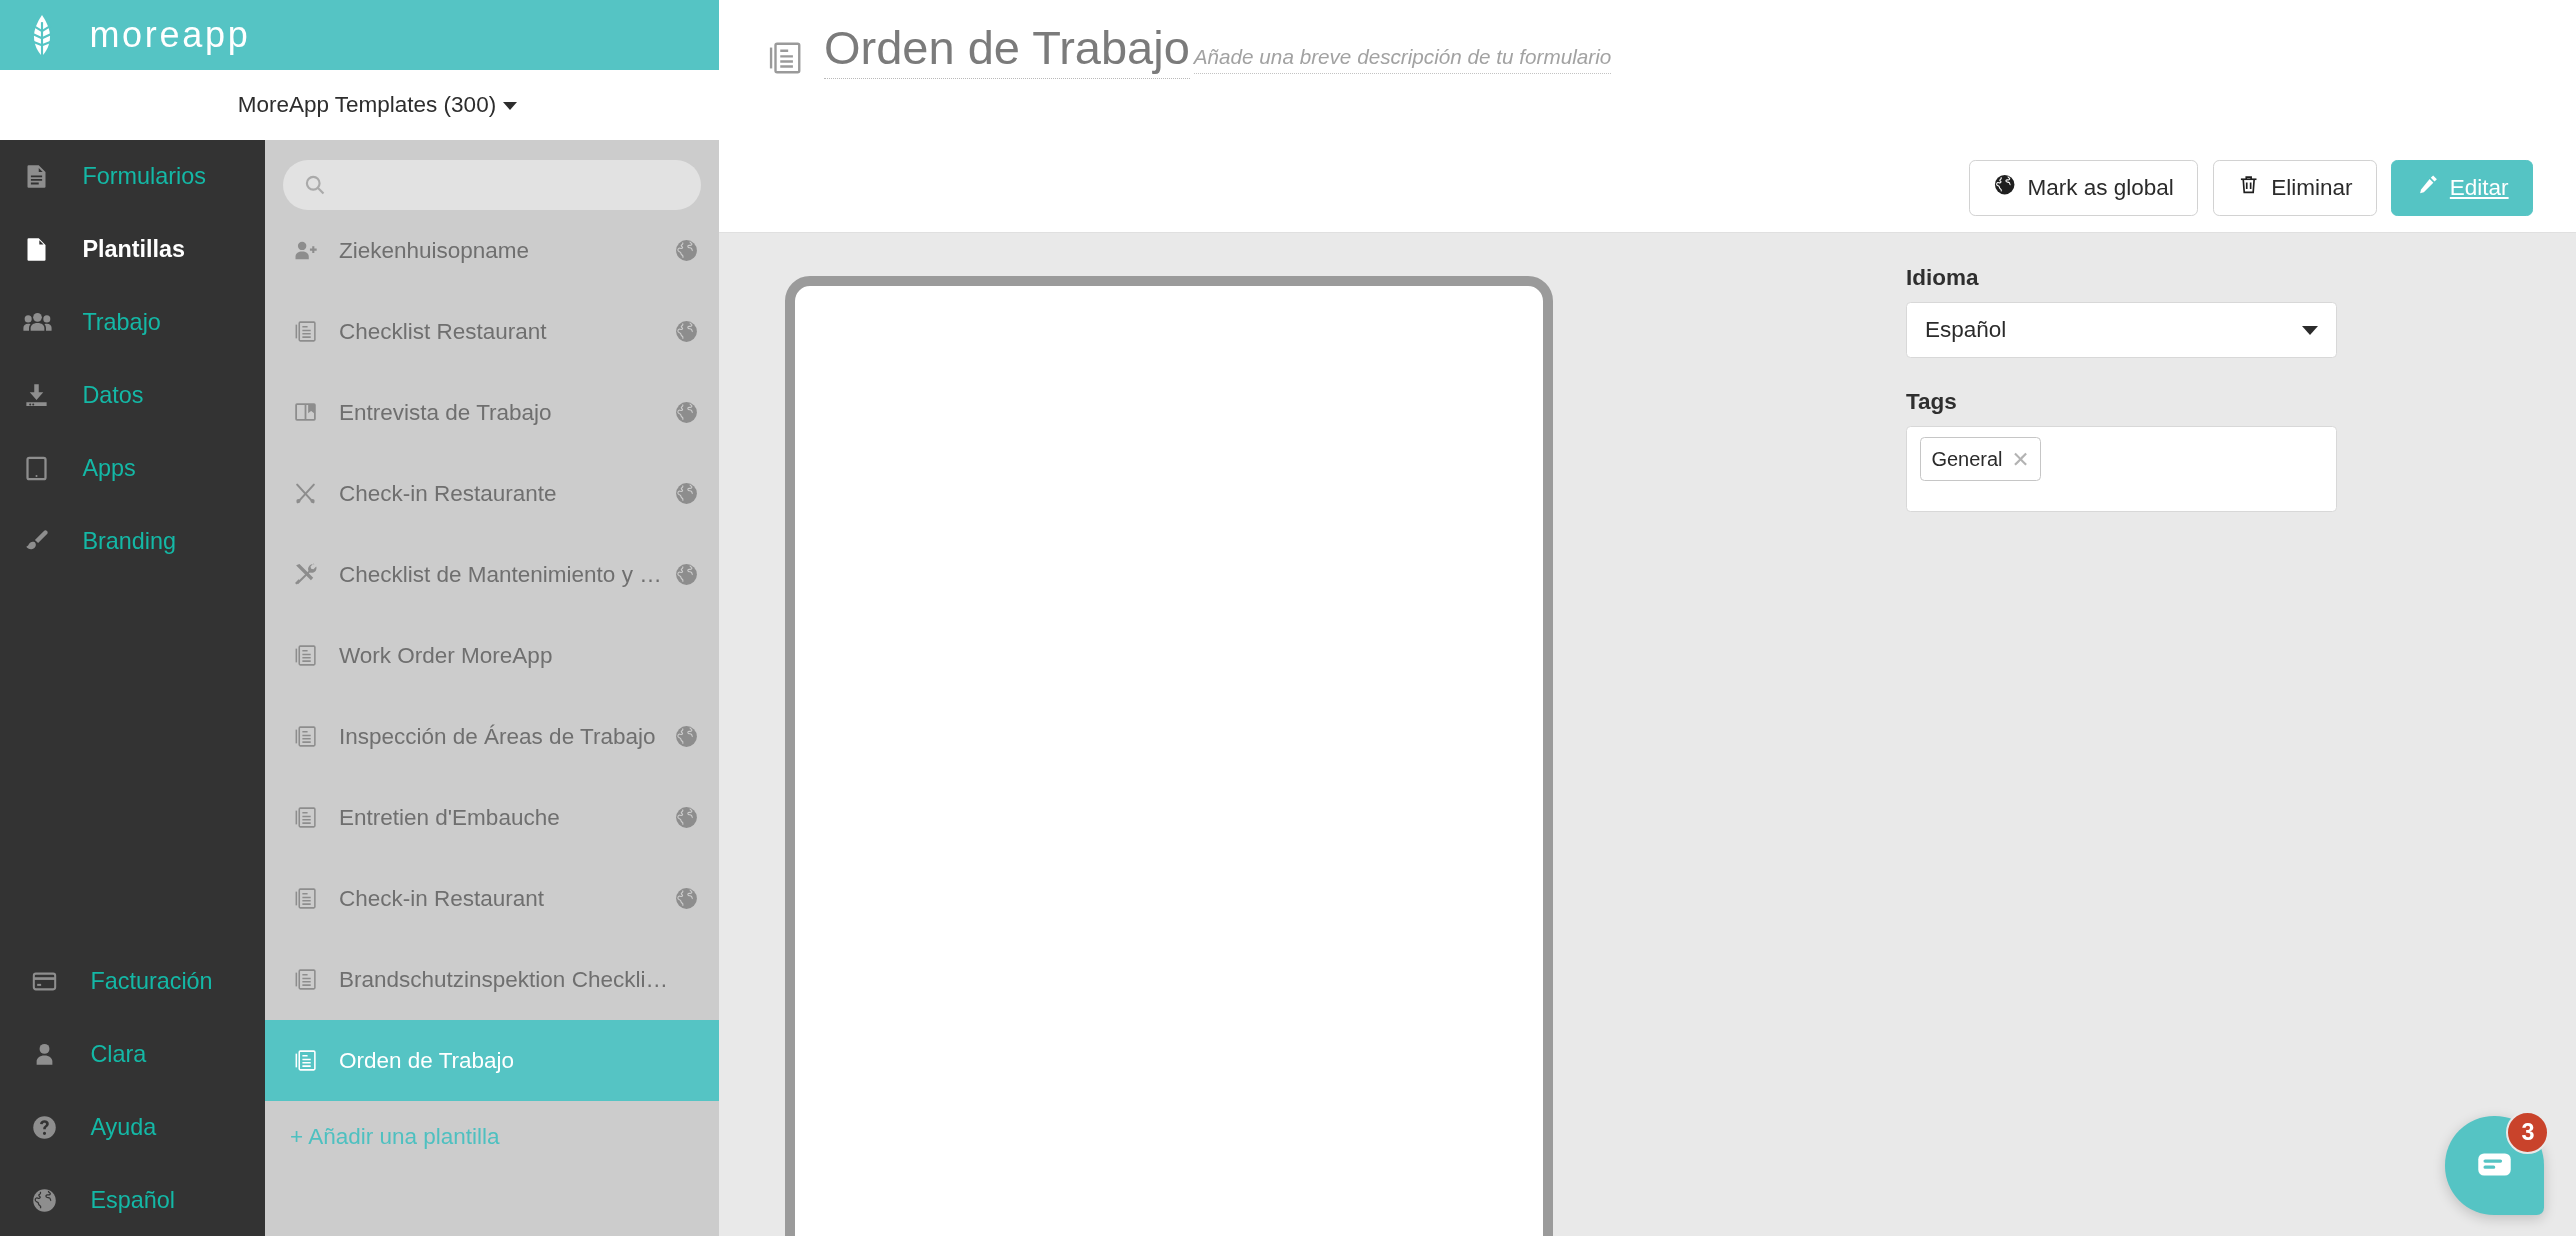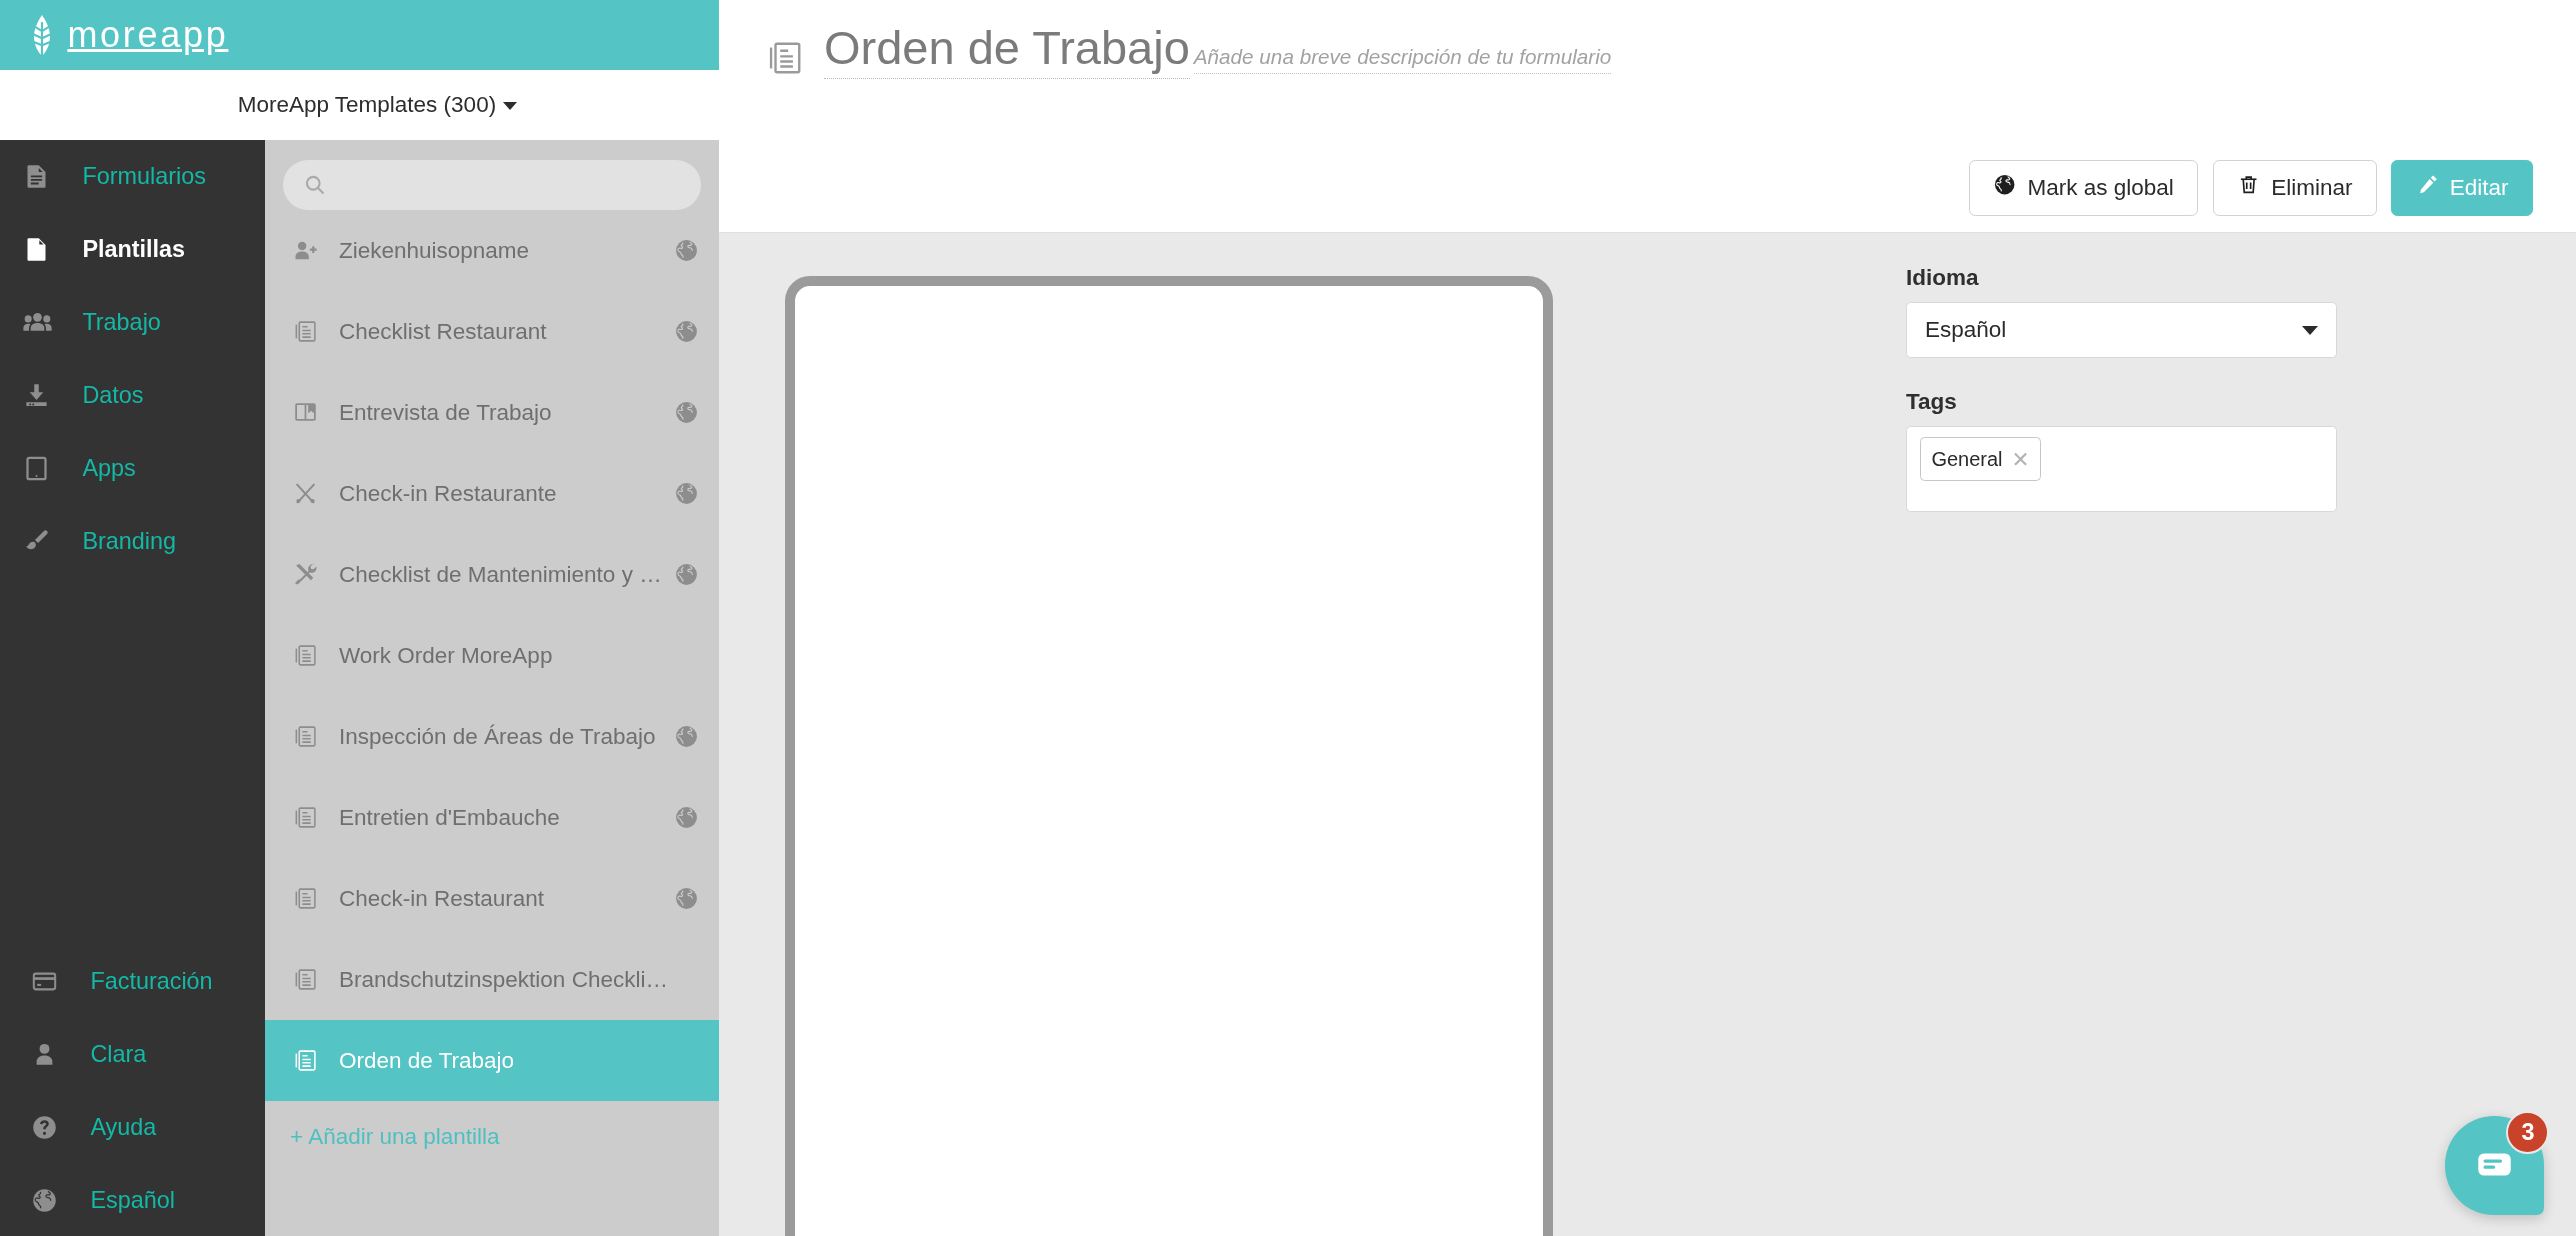--- a/index.html
+++ b/index.html
@@ -15,26 +15,25 @@
   
   .brandbar {
     position: absolute; left: 0; top: 0;
     width: 719px; height: 70px;
     background: #55c4c4;
     display: flex; align-items: center;
     padding-left: 23.4px;
   }
   .logo-mark { width: 38px; height: 41px; flex: 0 0 auto; }
   .logo-word {
-    margin-left: 6px;
+    margin-left: 28px;
     color: #ffffff;
     font-size: 36px;
     font-weight: 300;
     letter-spacing: 2.7px;
-    text-decoration: underline;
   }
 
   
   .accountbar {
     position: absolute; left: 0; top: 70px;
     width: 719px; height: 70px;
     background: #ffffff;
     display: flex; align-items: center; justify-content: center;
     padding-left: 36px;
   }
@@ -155,21 +154,21 @@
   }
   .btn {
     display: inline-flex; align-items: center; gap: 10.8px;
     height: 56px; padding: 0 23.4px;
     border: 0.9px solid #d2d2d2; border-radius: 6.3px;
     background: #ffffff; color: #2b2b2b;
     font-size: 22.5px; cursor: pointer;
     font-family: "Liberation Sans", sans-serif;
     white-space: nowrap;
   }
-  .btn.primary { background: #55c4c4; border-color: #55c4c4; color: #ffffff; }
+  .btn.primary { background: #55c4c4; border-color: #55c4c4; color: #ffffff; text-decoration: underline; }
   .btn svg { flex: 0 0 auto; }
 
   .divider {
     position: absolute; left: 0; top: 232px;
     width: 1857px; height: 0.9px; background: #e0e0e0;
   }
 
   .body-area {
     position: absolute; left: 0; top: 233px;
     width: 1857px; height: 1004px;

